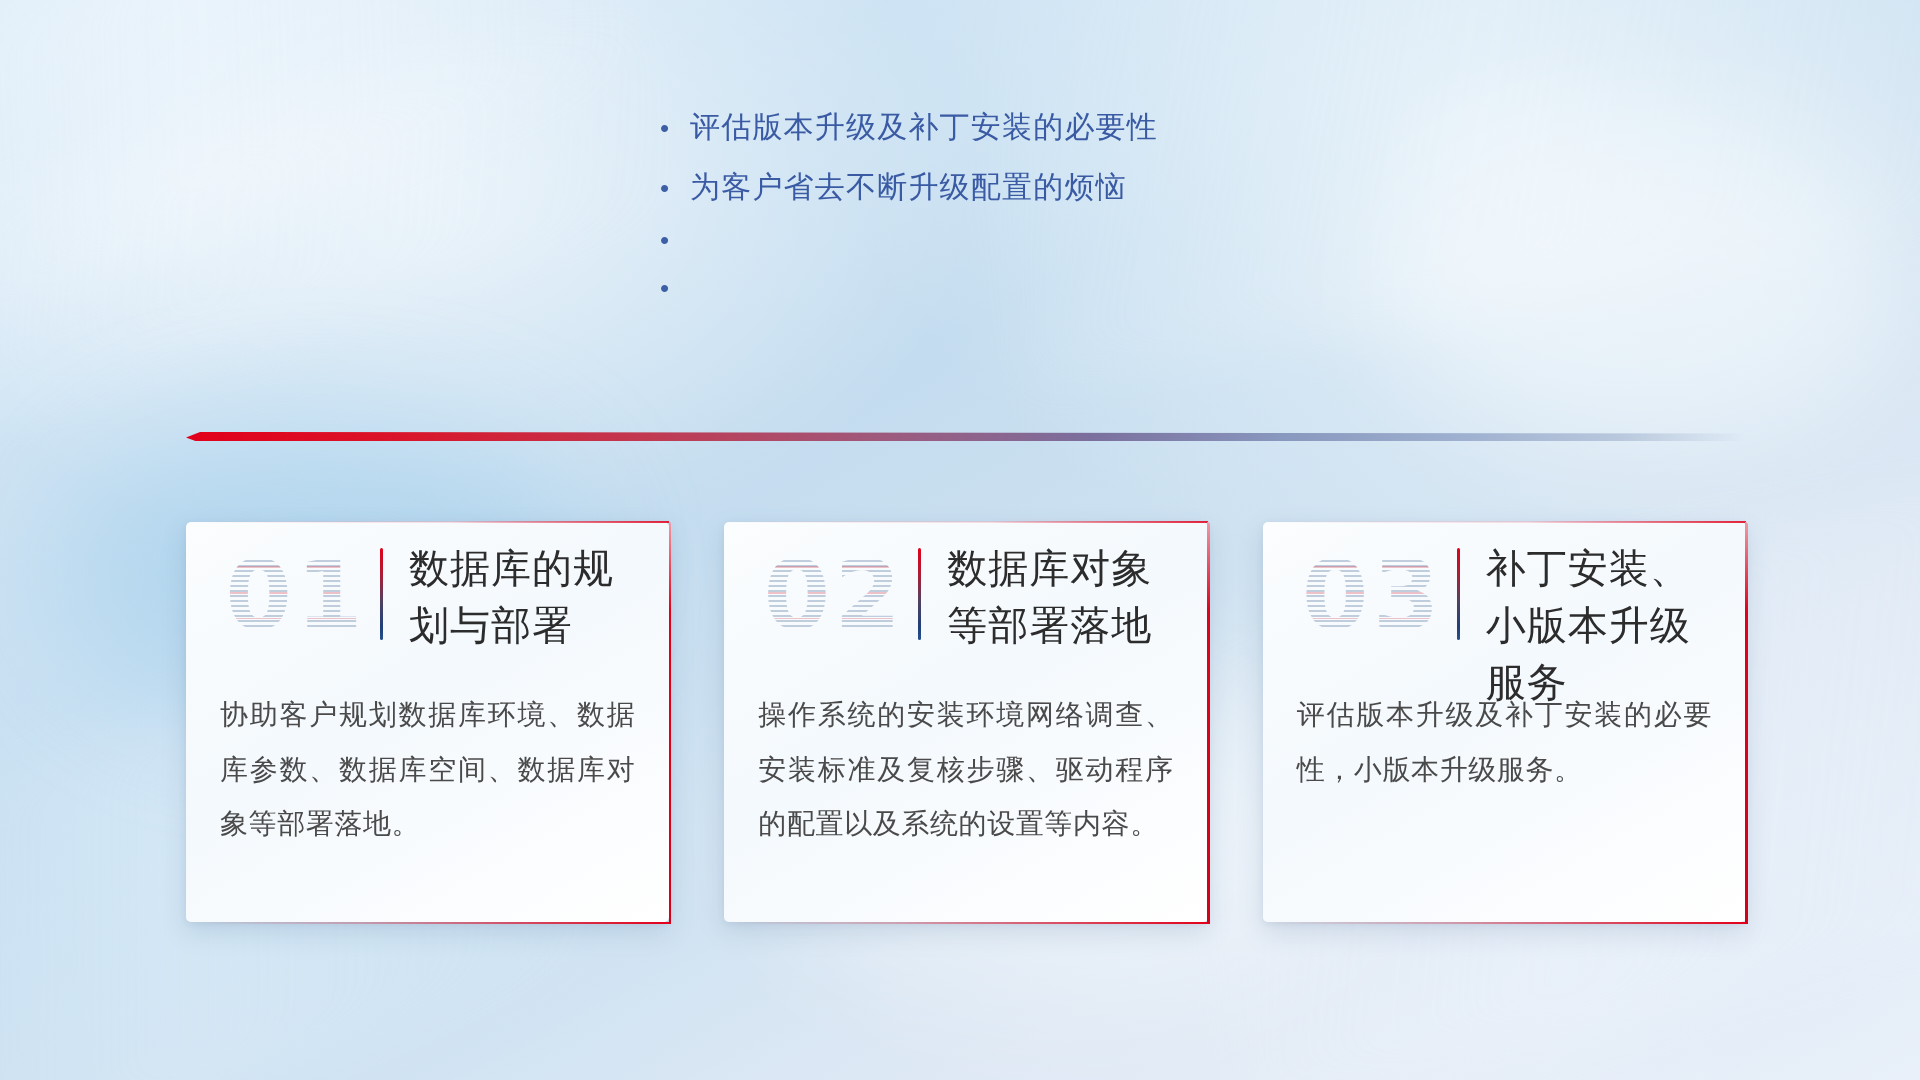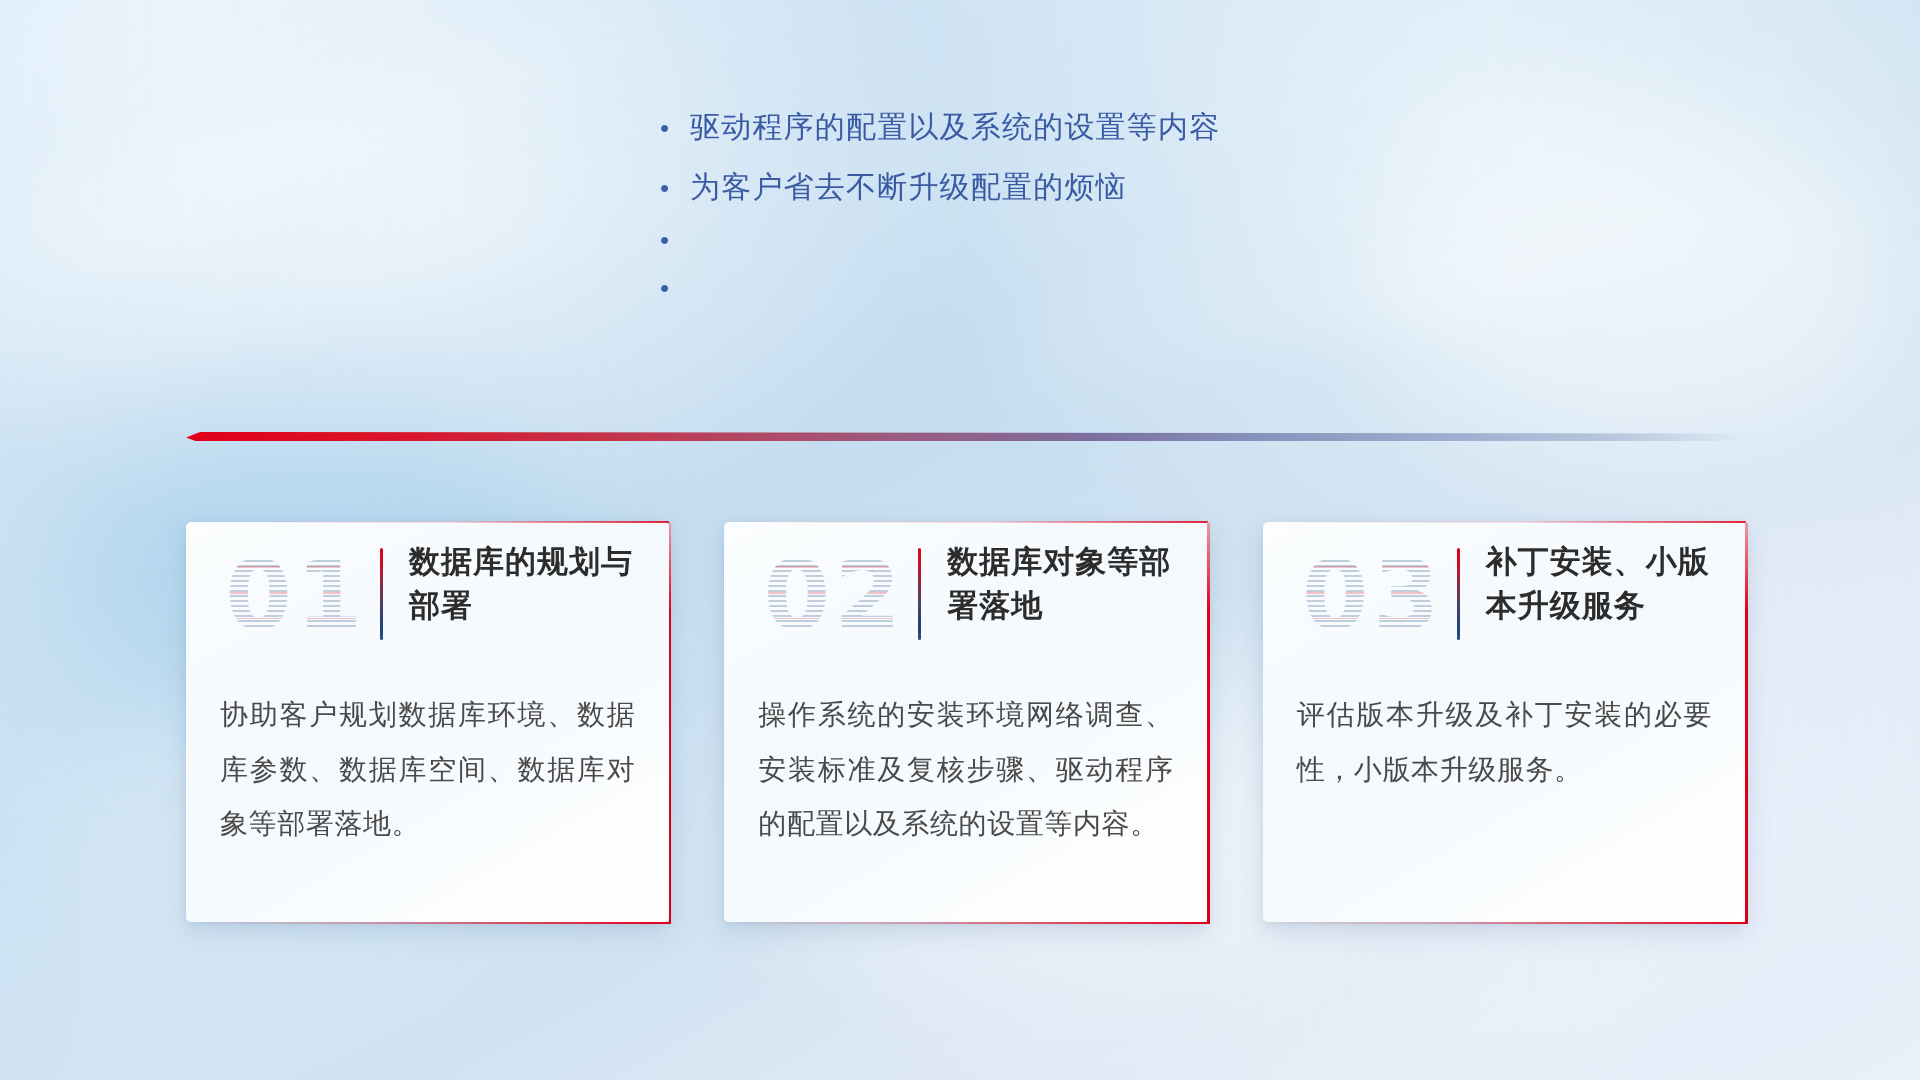--- a/index.html
+++ b/index.html
@@ -180,26 +180,26 @@
   .head-rule {
     width: 3px;
     height: 92px;
     margin-top: 8px;
     margin-right: 26px;
     background: linear-gradient(180deg, #e2001a 0%, #b01a33 28%, #4f4260 58%, #1f3f7a 86%, #27508f 100%);
     border-radius: 2px;
     flex: 0 0 3px;
   }
   .card-title {
-    font-size: 31px;
+    font-size: 40px;
     line-height: 1.42;
     color: #2c2c2c;
     letter-spacing: 1px;
     padding-right: 18px;
-    font-weight: 700;
+    font-weight: 400;
     max-width: 250px;
   }
   .card-body {
     padding: 6px 34px 0 34px;
     font-size: 28px;
     line-height: 1.95;
     color: #4a4a4a;
     letter-spacing: 0.6px;
     text-align: justify;
   }
@@ -215,21 +215,21 @@
   <div class="streak s4"></div>
   <div class="streak s5"></div>
   <div class="glow g1"></div>
   <div class="glow g2"></div>
   <div class="glow g3"></div>
 
   <div id="bullets">
 
     <div class="bullet-row">
       <span class="bullet-dot">•</span>
-      <span class="bullet-text">驱动程序的配置以及系统的设置等内容</span>
+      <span class="bullet-text">评估版本升级及补丁安装的必要性</span>
     </div>
 
     <div class="bullet-row">
       <span class="bullet-dot">•</span>
       <span class="bullet-text">为客户省去不断升级配置的烦恼</span>
     </div>
 
     <div class="bullet-row">
       <span class="bullet-dot">•</span>
     </div>

